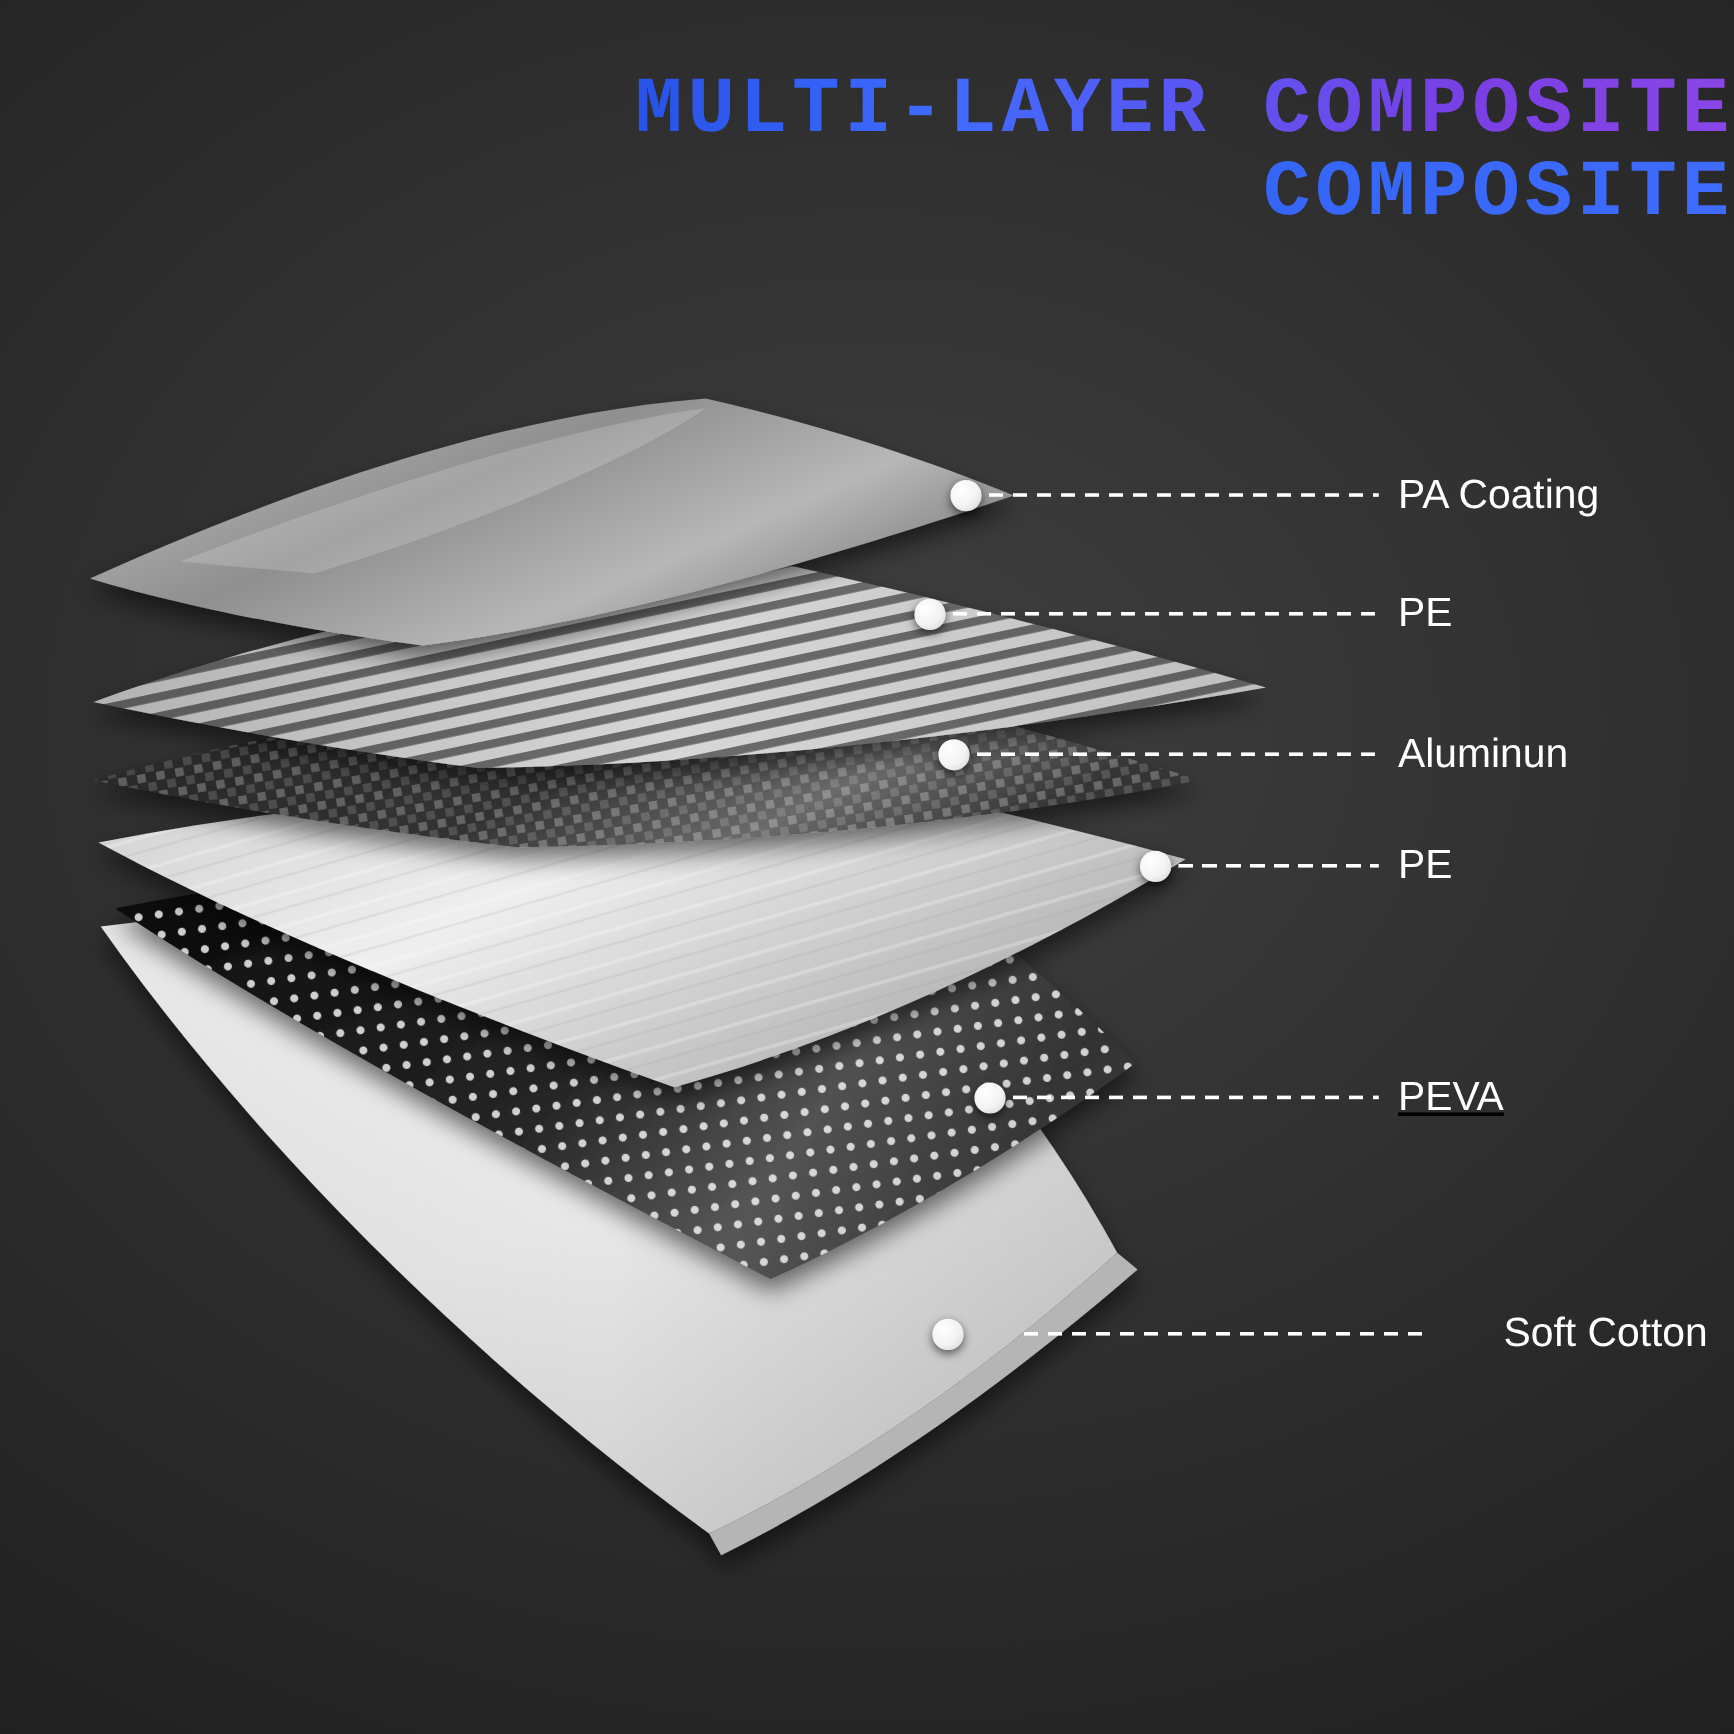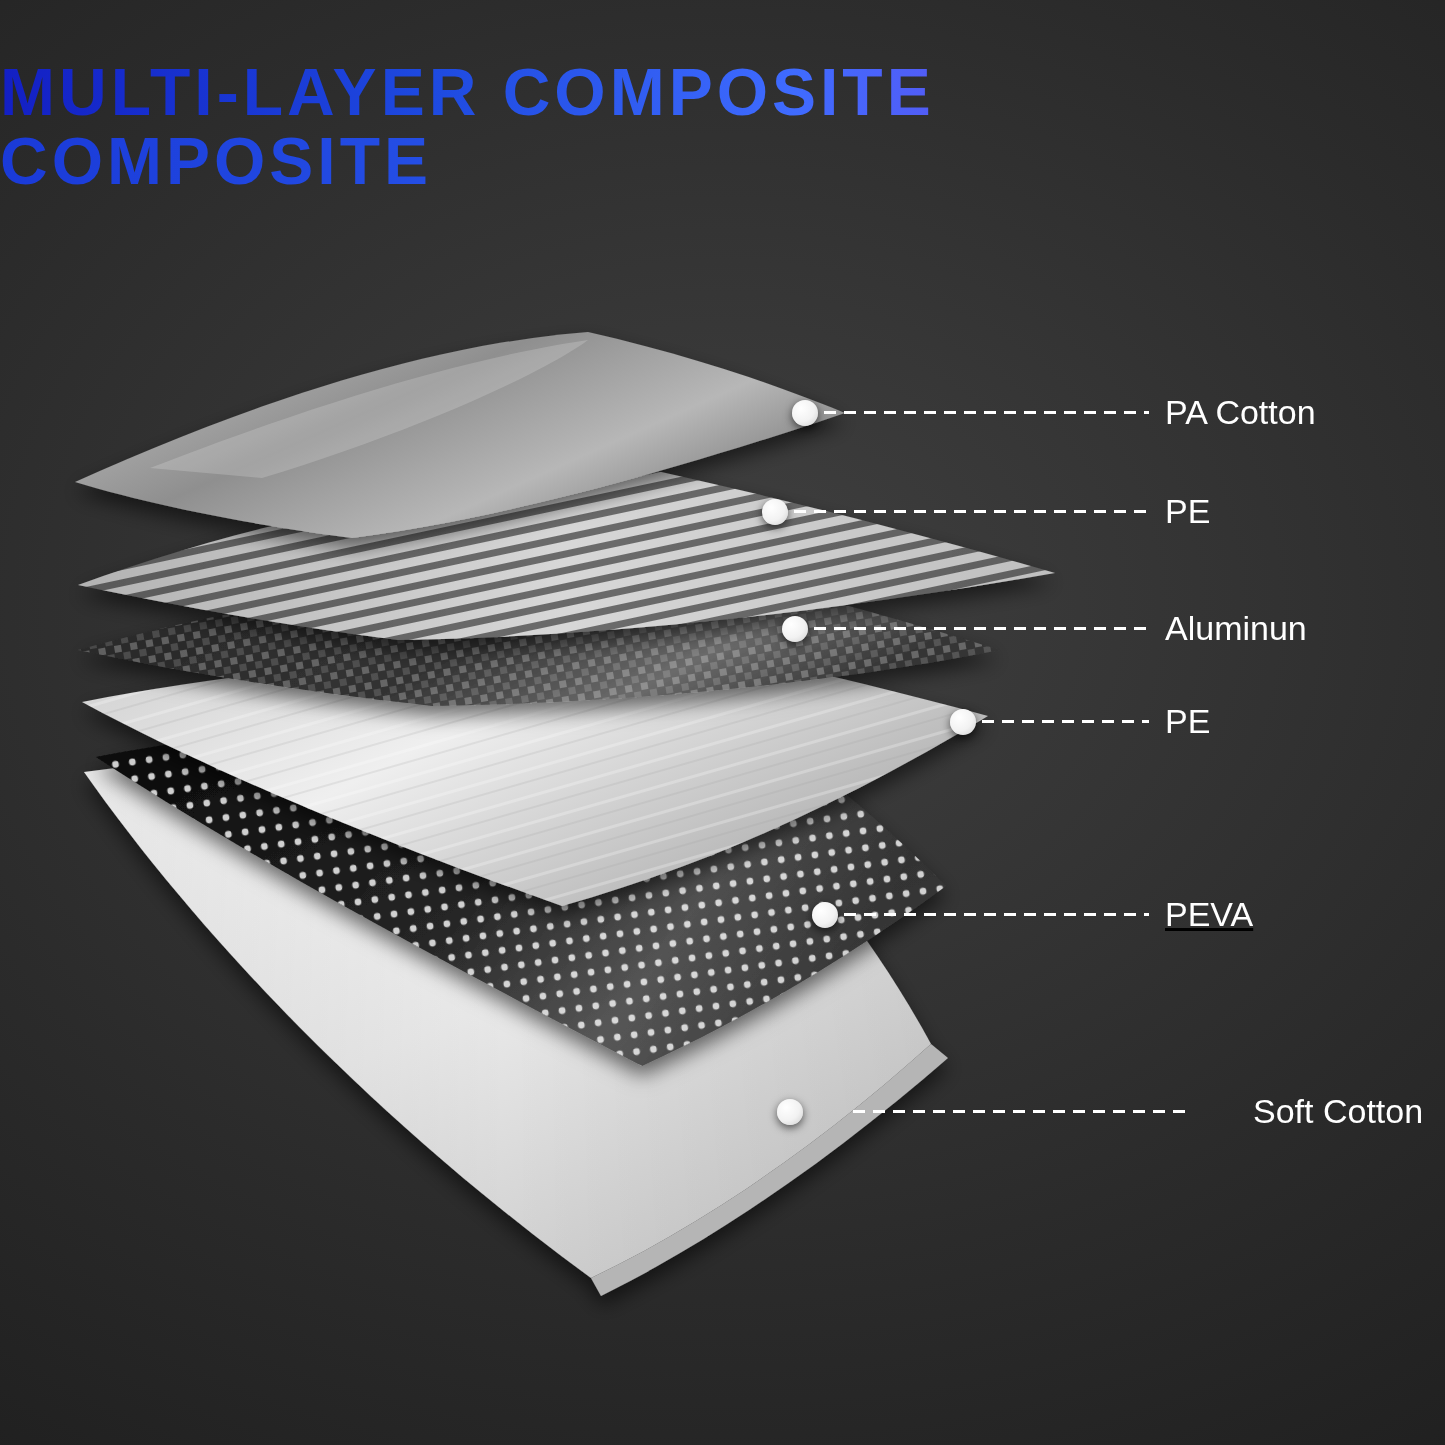--- a/index.html
+++ b/index.html
@@ -2,22 +2,22 @@
 <html><head>
 <meta charset="utf-8">
 <style>
   html,body{margin:0;padding:0;background:#0e0e0e;}
   .canvas{
     position:relative;width:1445px;height:1445px;overflow:hidden;
     background:radial-gradient(ellipse 120% 95% at 50% 42%, #404040 0%, #2b2b2b 48%, #161616 100%);
     font-family:"Liberation Sans", sans-serif;
   }
   .title-wrap{
-    position:absolute;top:58px;left:0;width:100%;margin:0;text-align:left;
-    font-family:Liberation Sans, sans-serif;font-weight:700;line-height:1.04;
+    position:absolute;top:58px;left:0;width:100%;margin:0;text-align:right;
+    font-family:Liberation Mono, monospace;font-weight:700;line-height:1.04;
   }
   .title-line{display:block;font-size:66px;letter-spacing:4px;color:#2e55e8;}
   @supports ((-webkit-background-clip: text) or (background-clip: text)){
     .grad1{
       background:linear-gradient(90deg,#131fc4 0%,#1e4ae0 30%,#3f6bff 55%,#7a3fe4 85%,#8a46e8 100%);
       -webkit-background-clip:text;background-clip:text;color:transparent;
     }
     .grad2{
       background:linear-gradient(90deg,#1a3ad8 0%,#2f63f2 60%,#3f6bff 100%);
       -webkit-background-clip:text;background-clip:text;color:transparent;
@@ -130,21 +130,21 @@
 
     <g filter="url(#ds)">
       <path d="M75 482 C240 408 420 345 588 332 C688 355 772 383 845 413 C700 462 515 517 352 538 C245 524 148 504 75 482 Z" fill="url(#gTop)"></path>
       <path d="M150 468 C330 398 478 356 588 340 C545 372 415 432 262 478 Z" fill="#ffffff" fill-opacity="0.18"></path>
     </g>
   </svg>
 
   <div class="callout" style="left:792px;top:393px;">
     <span class="dot"></span>
     <span class="dash" style="width:325px;"></span>
-    <span class="label">PA Cotton</span>
+    <span class="label">PA Coating</span>
   </div>
 
   <div class="callout" style="left:762px;top:492px;">
     <span class="dot"></span>
     <span class="dash" style="width:355px;"></span>
     <span class="label">PE</span>
   </div>
 
   <div class="callout" style="left:782px;top:609px;">
     <span class="dot"></span>

